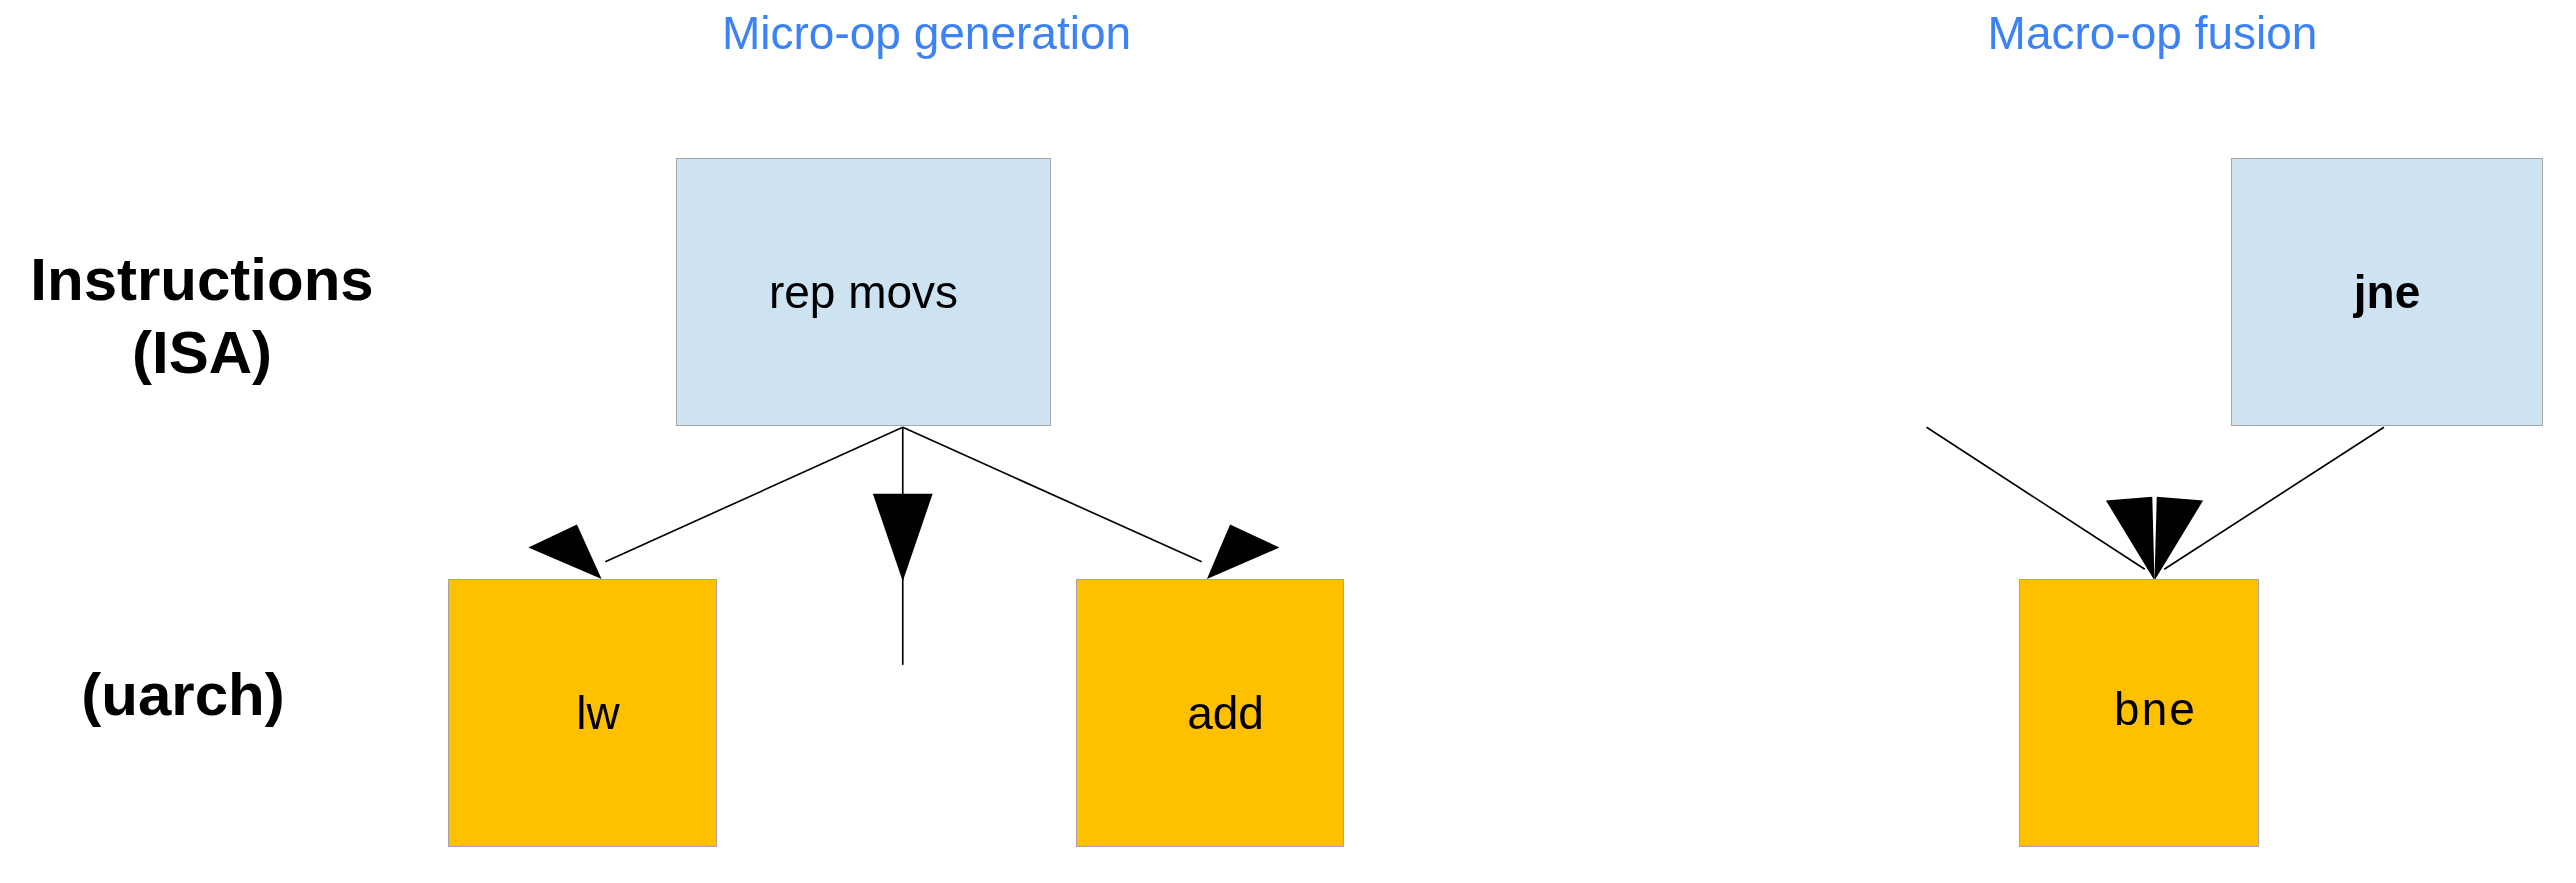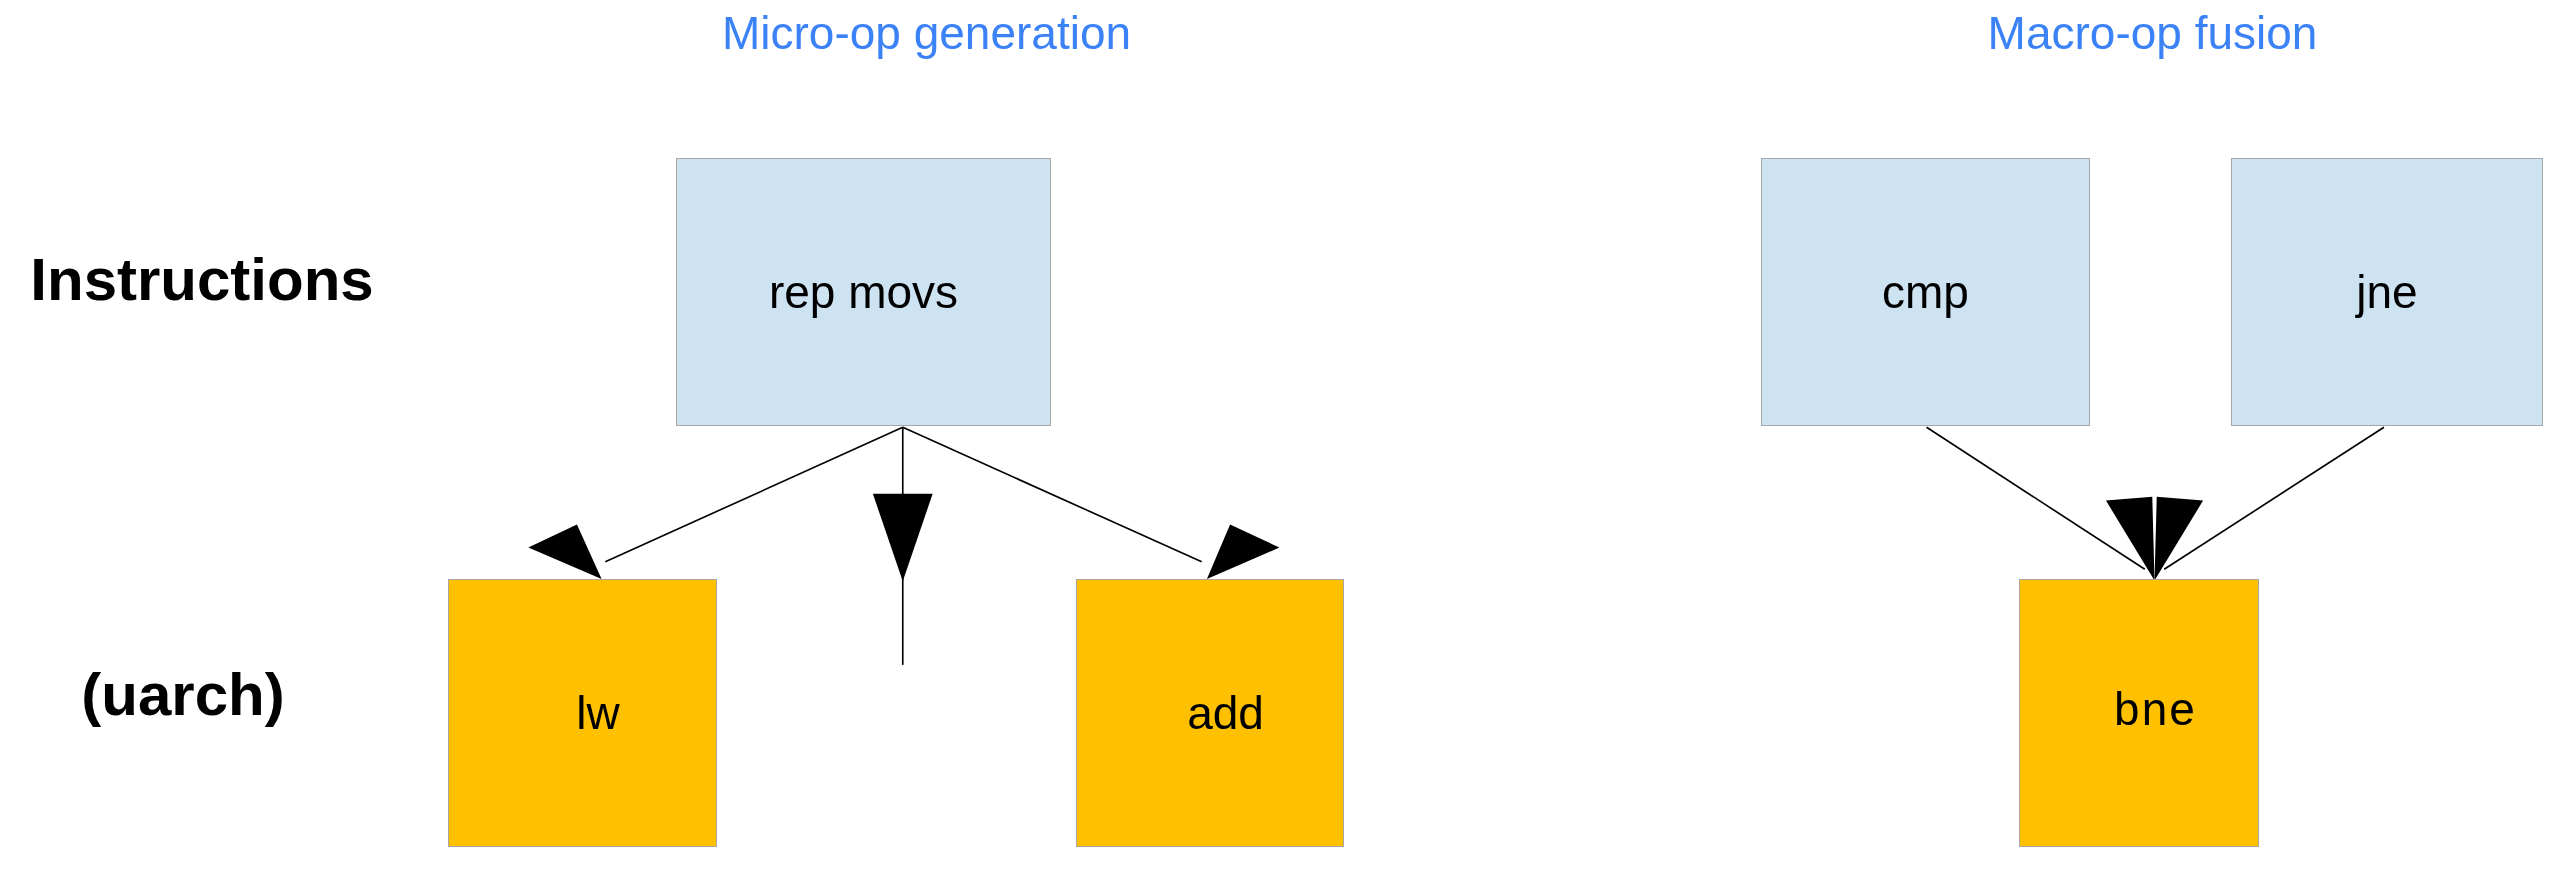--- a/index.html
+++ b/index.html
@@ -76,20 +76,21 @@
 <body>
 
 <div id="canvas">
 
   <div class="title" style="left:478px; top:9px; width:897px;">Micro-op generation</div>
 
   <div class="title" style="left:1704px; top:9px; width:897px;">Macro-op fusion</div>
 
   <div class="row-label" style="left:15px; top:243px; width:374px;">
     <span>Instructions</span>
+    <span class="l2">(ISA)</span>
   </div>
 
   <div class="row-label" style="left:7.5px; top:658px; width:351px;">
     <span class="l2">(uarch)</span>
   </div>
 
   <svg class="edges" viewBox="0 0 3447 1182" preserveAspectRatio="none">
 
     <g>
       <line x1="1208" y1="572" x2="810" y2="752"></line>
@@ -114,25 +115,22 @@
     <g>
       <line x1="3190" y1="572" x2="2896" y2="762"></line>
       <polygon points="2883,777 2886,665 2948,670"></polygon>
     </g>
   </svg>
 
   <div class="node isa" style="left:676px; top:158px; width:375px; height:268px;">
     <span class="node-label">rep movs</span>
   </div>
 
-  <div class="node isa" style="left:1761px; top:158px; width:329px; height:268px;">
-    <span class="node-label">cmp</span>
-  </div>
 
-  <div class="node isa" style="left:2231px; top:158px; width:312px; height:268px;">
+  <div class="node isa" style="left:2231px; top:158px; width:312px; height:268px;font-weight:bold;">
     <span class="node-label">jne</span>
   </div>
 
   <div class="node uop" style="left:448px; top:579px; width:269px; height:268px;">
     <span class="node-label">lw</span>
   </div>
 
 
   <div class="node uop" style="left:1076px; top:579px; width:268px; height:268px;">
     <span class="node-label">add</span>

